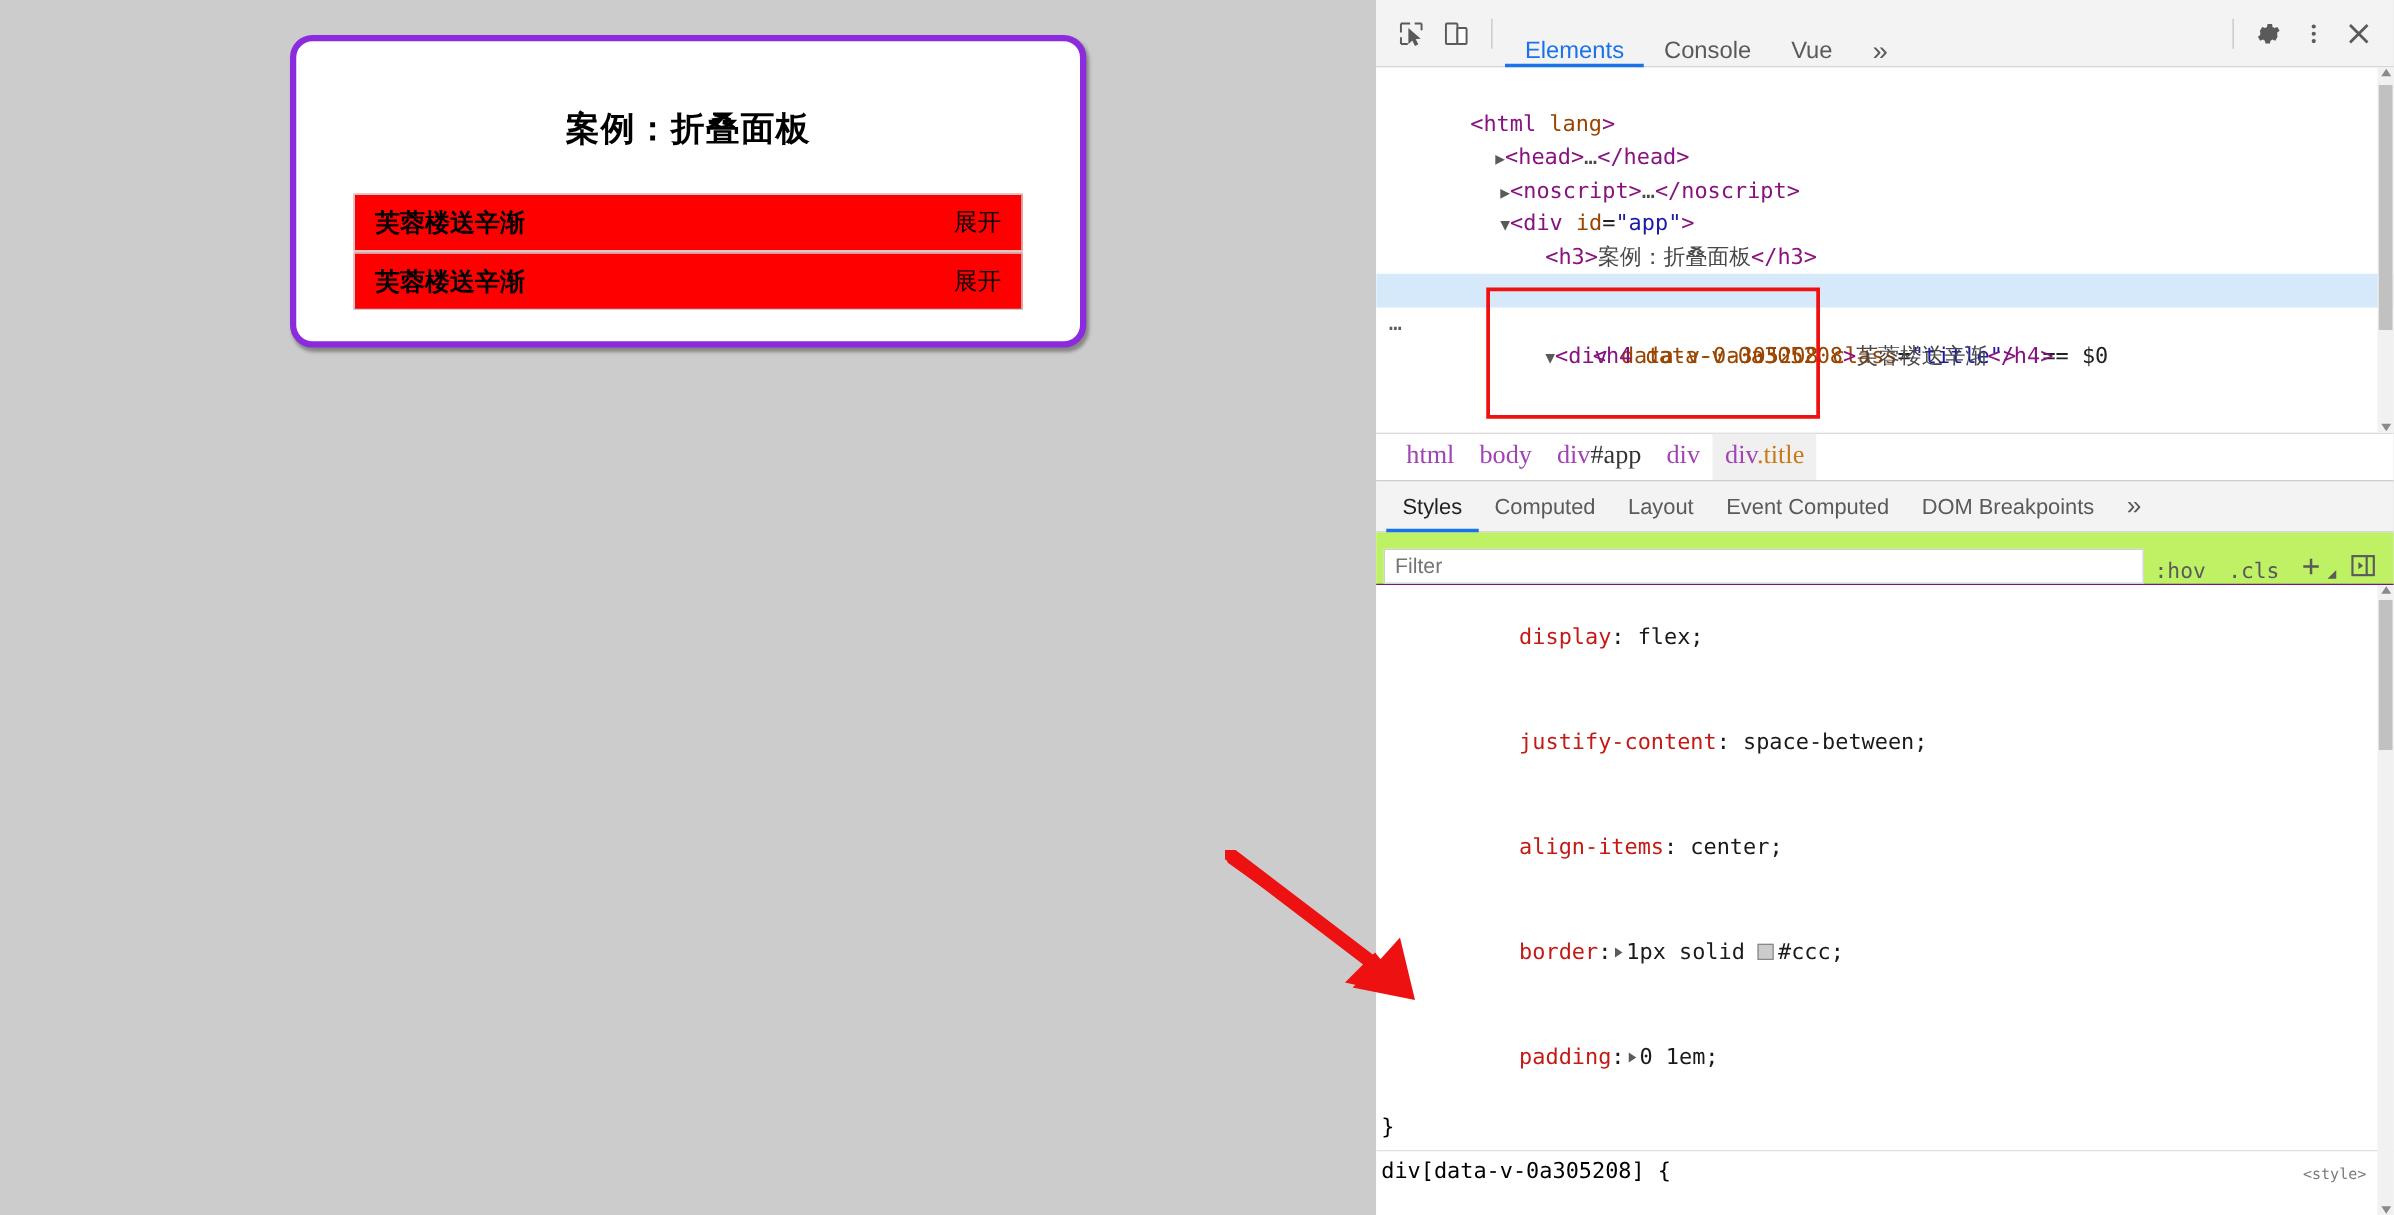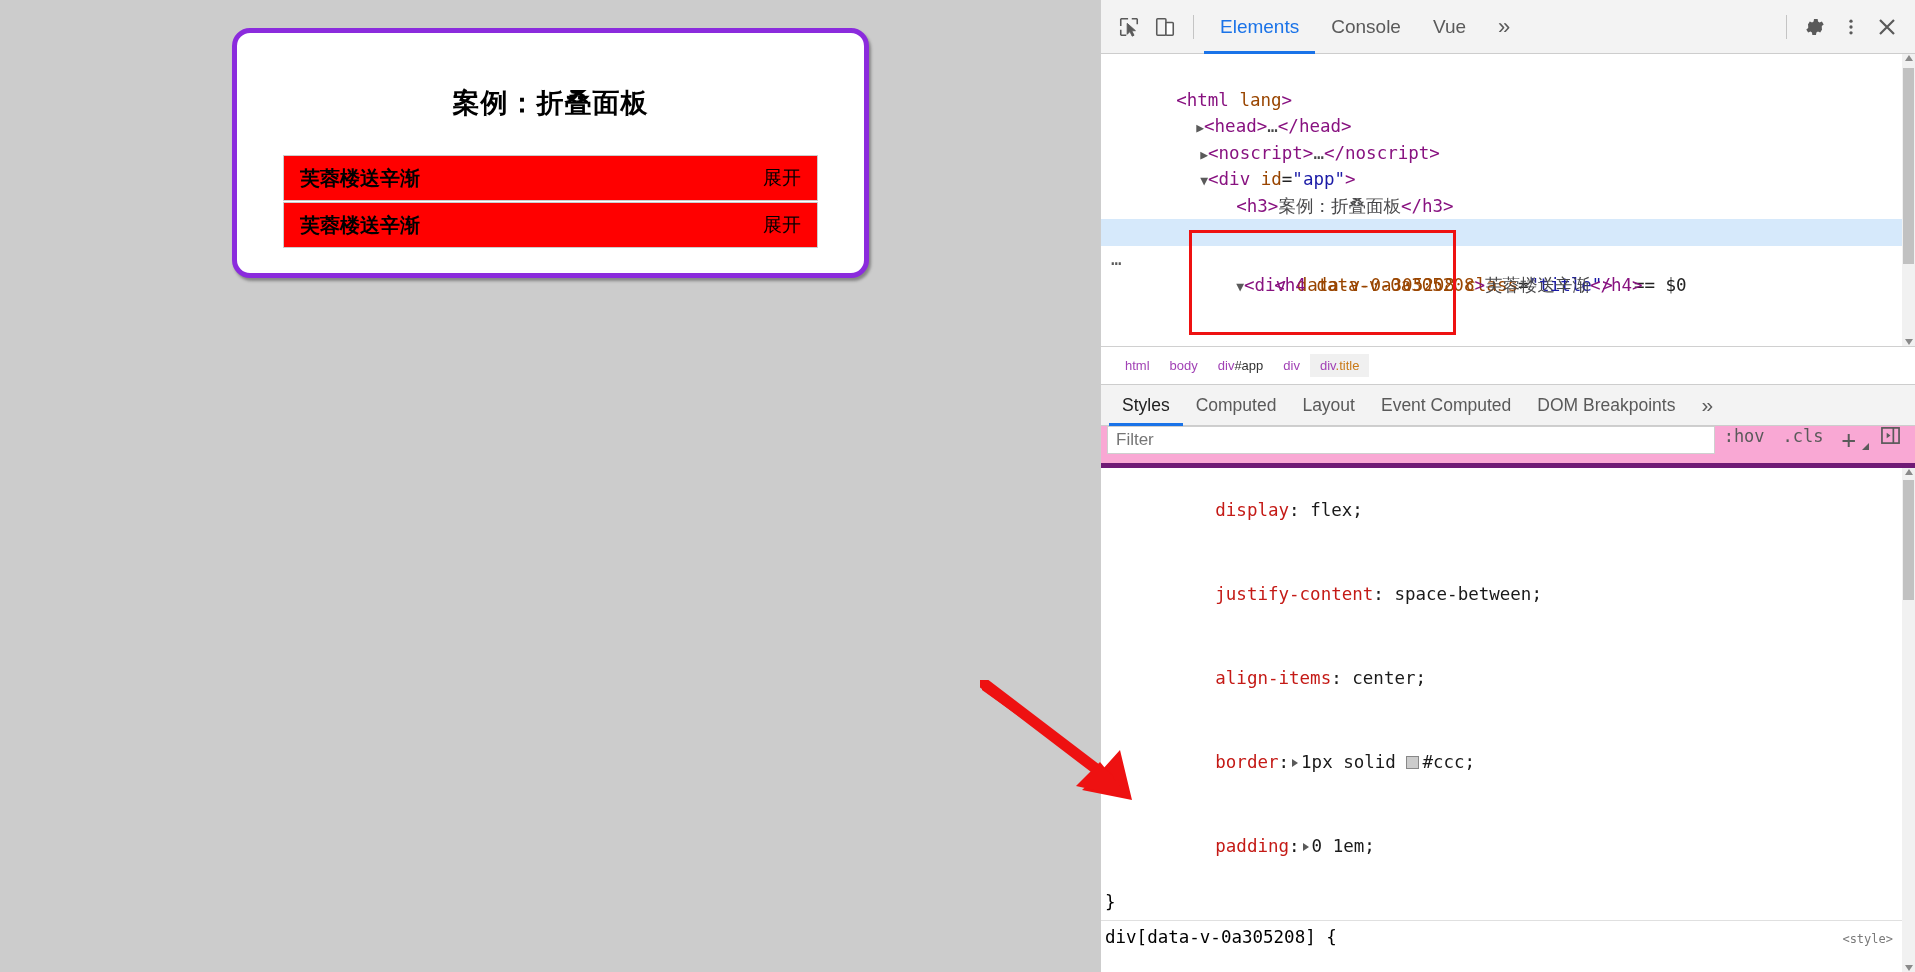--- a/index.html
+++ b/index.html
@@ -89,21 +89,21 @@
   .tb-icon {
     width: 36px; height: 36px;
     display: flex; align-items: center; justify-content: center;
     cursor: pointer;
     color: #5a5a5a;
   }
   .tb-sep {
     width: 1px; height: 24px; background: #c4c4c4; margin: 0 10px;
   }
   .dt-tab {
-    padding: 0 16px;
+    padding: 14px 16px;
     height: 54px;
     line-height: 54px;
     font-size: 19px;
     color: #5a5a5a;
     cursor: pointer;
     white-space: nowrap;
   }
   .dt-tab.active {
     color: #1a73e8;
     box-shadow: inset 0 -3px 0 #1a73e8;
@@ -148,24 +148,23 @@
     pointer-events: none;
   }
 
   
   #breadcrumb {
     flex: none;
     height: 38px;
     border-top: 1px solid #d0d0d0;
     background: #fff;
     display: flex;
-    align-items: center;
     padding-left: 14px;
-    font-family: Liberation Sans, sans-serif;
-    font-size: 13px;
+    font-family: Liberation Serif, serif;
+    font-size: 21px;
   }
   .crumb {
     padding: 4px 10px;
     color: #a142b5;
     cursor: pointer;
     white-space: nowrap;
   }
   .crumb.active { background: #f0f0f0; }
   .crumb .cls { color: #c97a18; }
   .crumb .hash { color: #333; }
@@ -192,24 +191,24 @@
   }
   .sb-tab.active {
     color: #222;
     box-shadow: inset 0 -3px 0 #1a73e8;
   }
 
   
   #filter-bar {
     flex: none;
     height: 42px;
-    background: #f9a8d4;
-    border-bottom: 5px solid #701a75;
-    display: flex;
-    align-items: flex-start;
+    background: #bef264;
+    border-bottom: 1px solid #701a75;
+    display: flex;
+    align-items: flex-end;
     padding: 0 6px;
   }
   #filter-input {
     flex: 1;
     height: 28px;
     border: 1px solid #cfcfcf;
     background: #fff;
     font-size: 17px;
     color: #333;
     padding: 0 8px;

